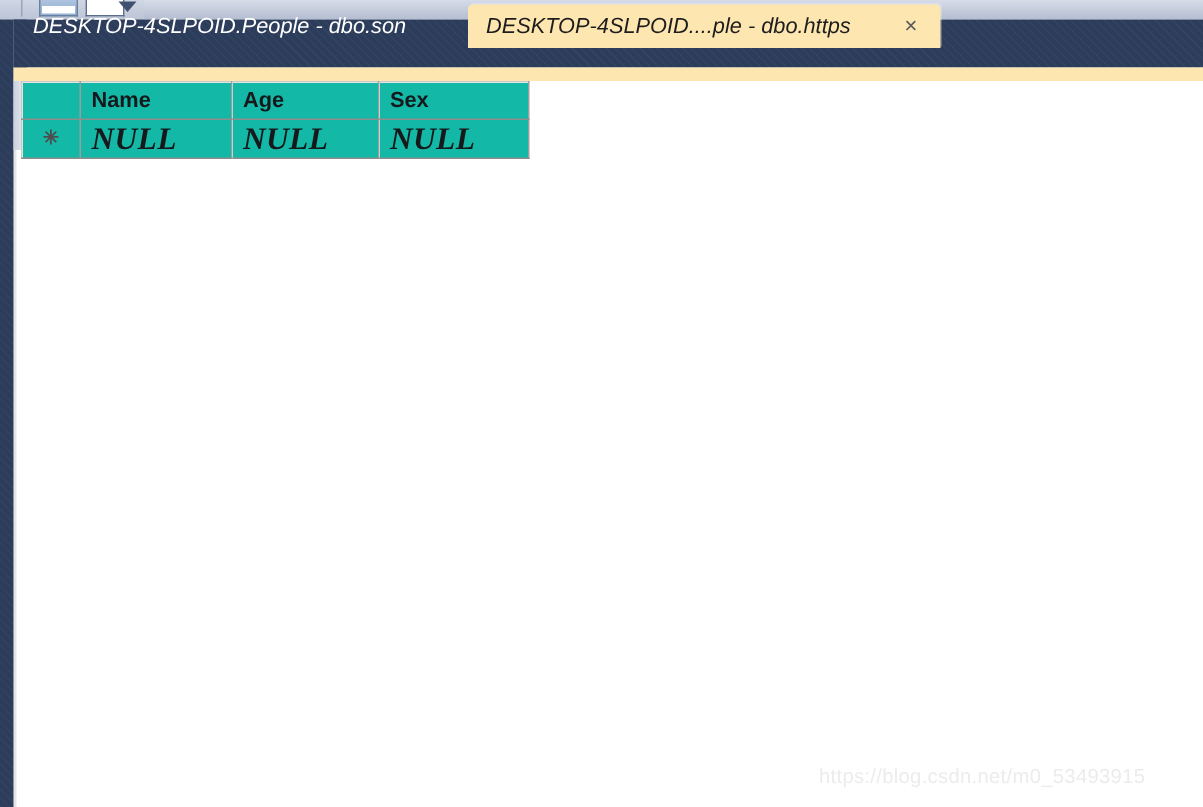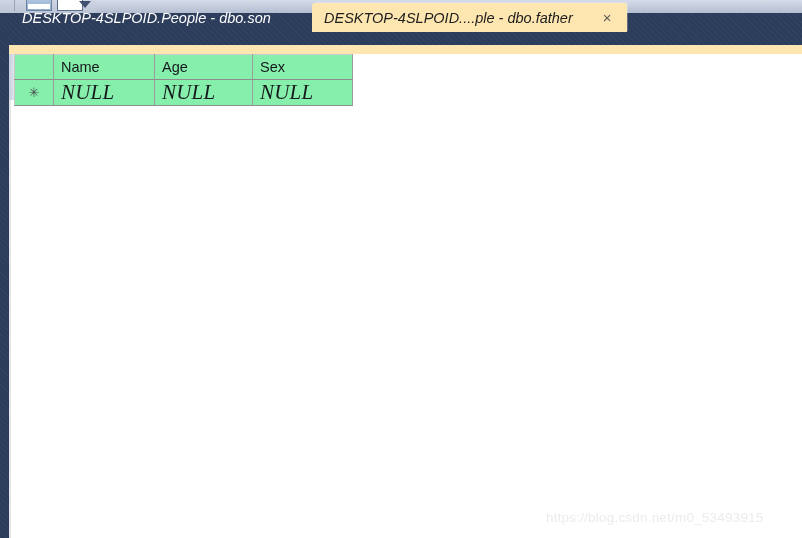--- a/index.html
+++ b/index.html
@@ -158,24 +158,24 @@
     table-layout: fixed;
   }
   #grid td, #grid th {
     border: 1px solid #c8c8c8;
     border-right-color: #9d9d9d;
     border-bottom-color: #8e8e8e;
     padding: 0 0 0 7px;
     margin: 0;
     height: 25px;
     font-size: 14.5px;
-    font-weight: normal;
+    font-weight: bold;
     color: #16191c;
     text-align: left;
-    background: #86efac;
+    background: #14b8a6;
     box-sizing: border-box;
     overflow: hidden;
     white-space: nowrap;
   }
   #grid th { vertical-align: middle; }
   #grid td { vertical-align: middle; }
   .col-rowhdr { width: 39px; padding: 0 !important; text-align: center !important; }
   .col-name   { width: 101px; }
   .col-age    { width: 98px; }
   .col-sex    { width: 100px; }
@@ -226,21 +226,21 @@
 <div id="left-splitter"></div>
 
 <div id="tabbar"></div>
 <div id="tab-underline"></div>
 
 <div class="tab" id="tab-inactive">
   <span>DESKTOP-4SLPOID.People - dbo.son</span>
 </div>
 
 <div class="tab" id="tab-active">
-  <span id="tab-active-label">DESKTOP-4SLPOID....ple - dbo.father</span>
+  <span id="tab-active-label">DESKTOP-4SLPOID....ple - dbo.https</span>
   <span id="tab-close">×</span>
 </div>
 
 <table id="grid">
   <thead>
     <tr>
       <th class="col-rowhdr"></th>
       <th class="col-name">Name</th>
       <th class="col-age">Age</th>
       <th class="col-sex">Sex</th>

